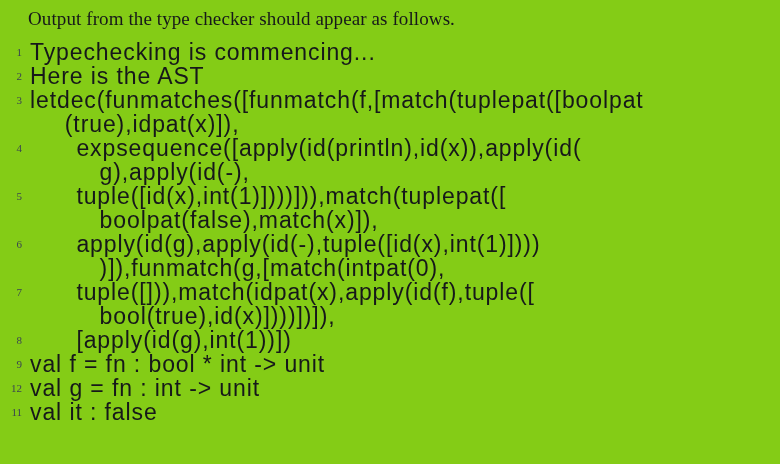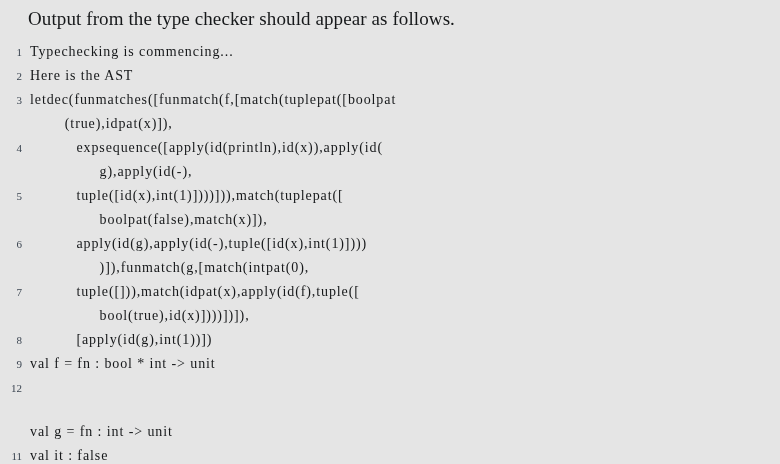--- a/index.html
+++ b/index.html
@@ -11,21 +11,21 @@
     width: 780px;
     height: 464px;
     overflow: hidden;
     font-family: "Liberation Serif", "DejaVu Serif", serif;
     color: #1a1a1a;
   }
   #figure {
     position: relative;
     width: 780px;
     height: 464px;
-    background: #e5e5e5;
+    background: #84cc16;
   }
   .caption {
     position: absolute;
     left: 28px;
     top: 6px;
     font-family: "Liberation Serif", "DejaVu Serif", serif;
     font-size: 19px;
     line-height: 26px;
     color: #16181a;
     white-space: nowrap;
@@ -50,22 +50,22 @@
     padding-right: 0px;
     font-family: "Liberation Serif", "DejaVu Serif", serif;
     font-size: 11px;
     line-height: 24px;
     color: #3b4551;
     user-select: none;
   }
   .code-text {
     flex: 1 1 auto;
     padding-left: 8px;
-    font-family: Liberation Serif, serif;
-    font-size: 14px;
+    font-family: Liberation Sans, sans-serif;
+    font-size: 23px;
     line-height: 24px;
     letter-spacing: 0.9px;
     color: #16181a;
     white-space: pre-wrap;
     word-break: break-all;
   }
   .cont {
     display: block;
   }
 </style>
@@ -108,21 +108,21 @@
       <div class="code-line">
         <div class="gutter">8</div>
         <div class="code-text" style="padding-left: 54.4px;">[apply(id(g),int(1))])</div>
       </div>
       <div class="code-line">
         <div class="gutter">9</div>
         <div class="code-text" style="padding-left: 8px;">val f = fn : bool * int -&gt; unit</div>
       </div>
       <div class="code-line">
         <div class="gutter">12</div>
-        <div class="code-text" style="padding-left: 8px; margin-top: 44px;">val g = fn : int -&gt; unit</div>
+        <div class="code-text" style="padding-left: 8px;">val g = fn : int -&gt; unit</div>
       </div>
       <div class="code-line">
         <div class="gutter">11</div>
         <div class="code-text" style="padding-left: 8px;">val it : false</div>
       </div>
     </div>
 
 </div>
 
 </body></html>

